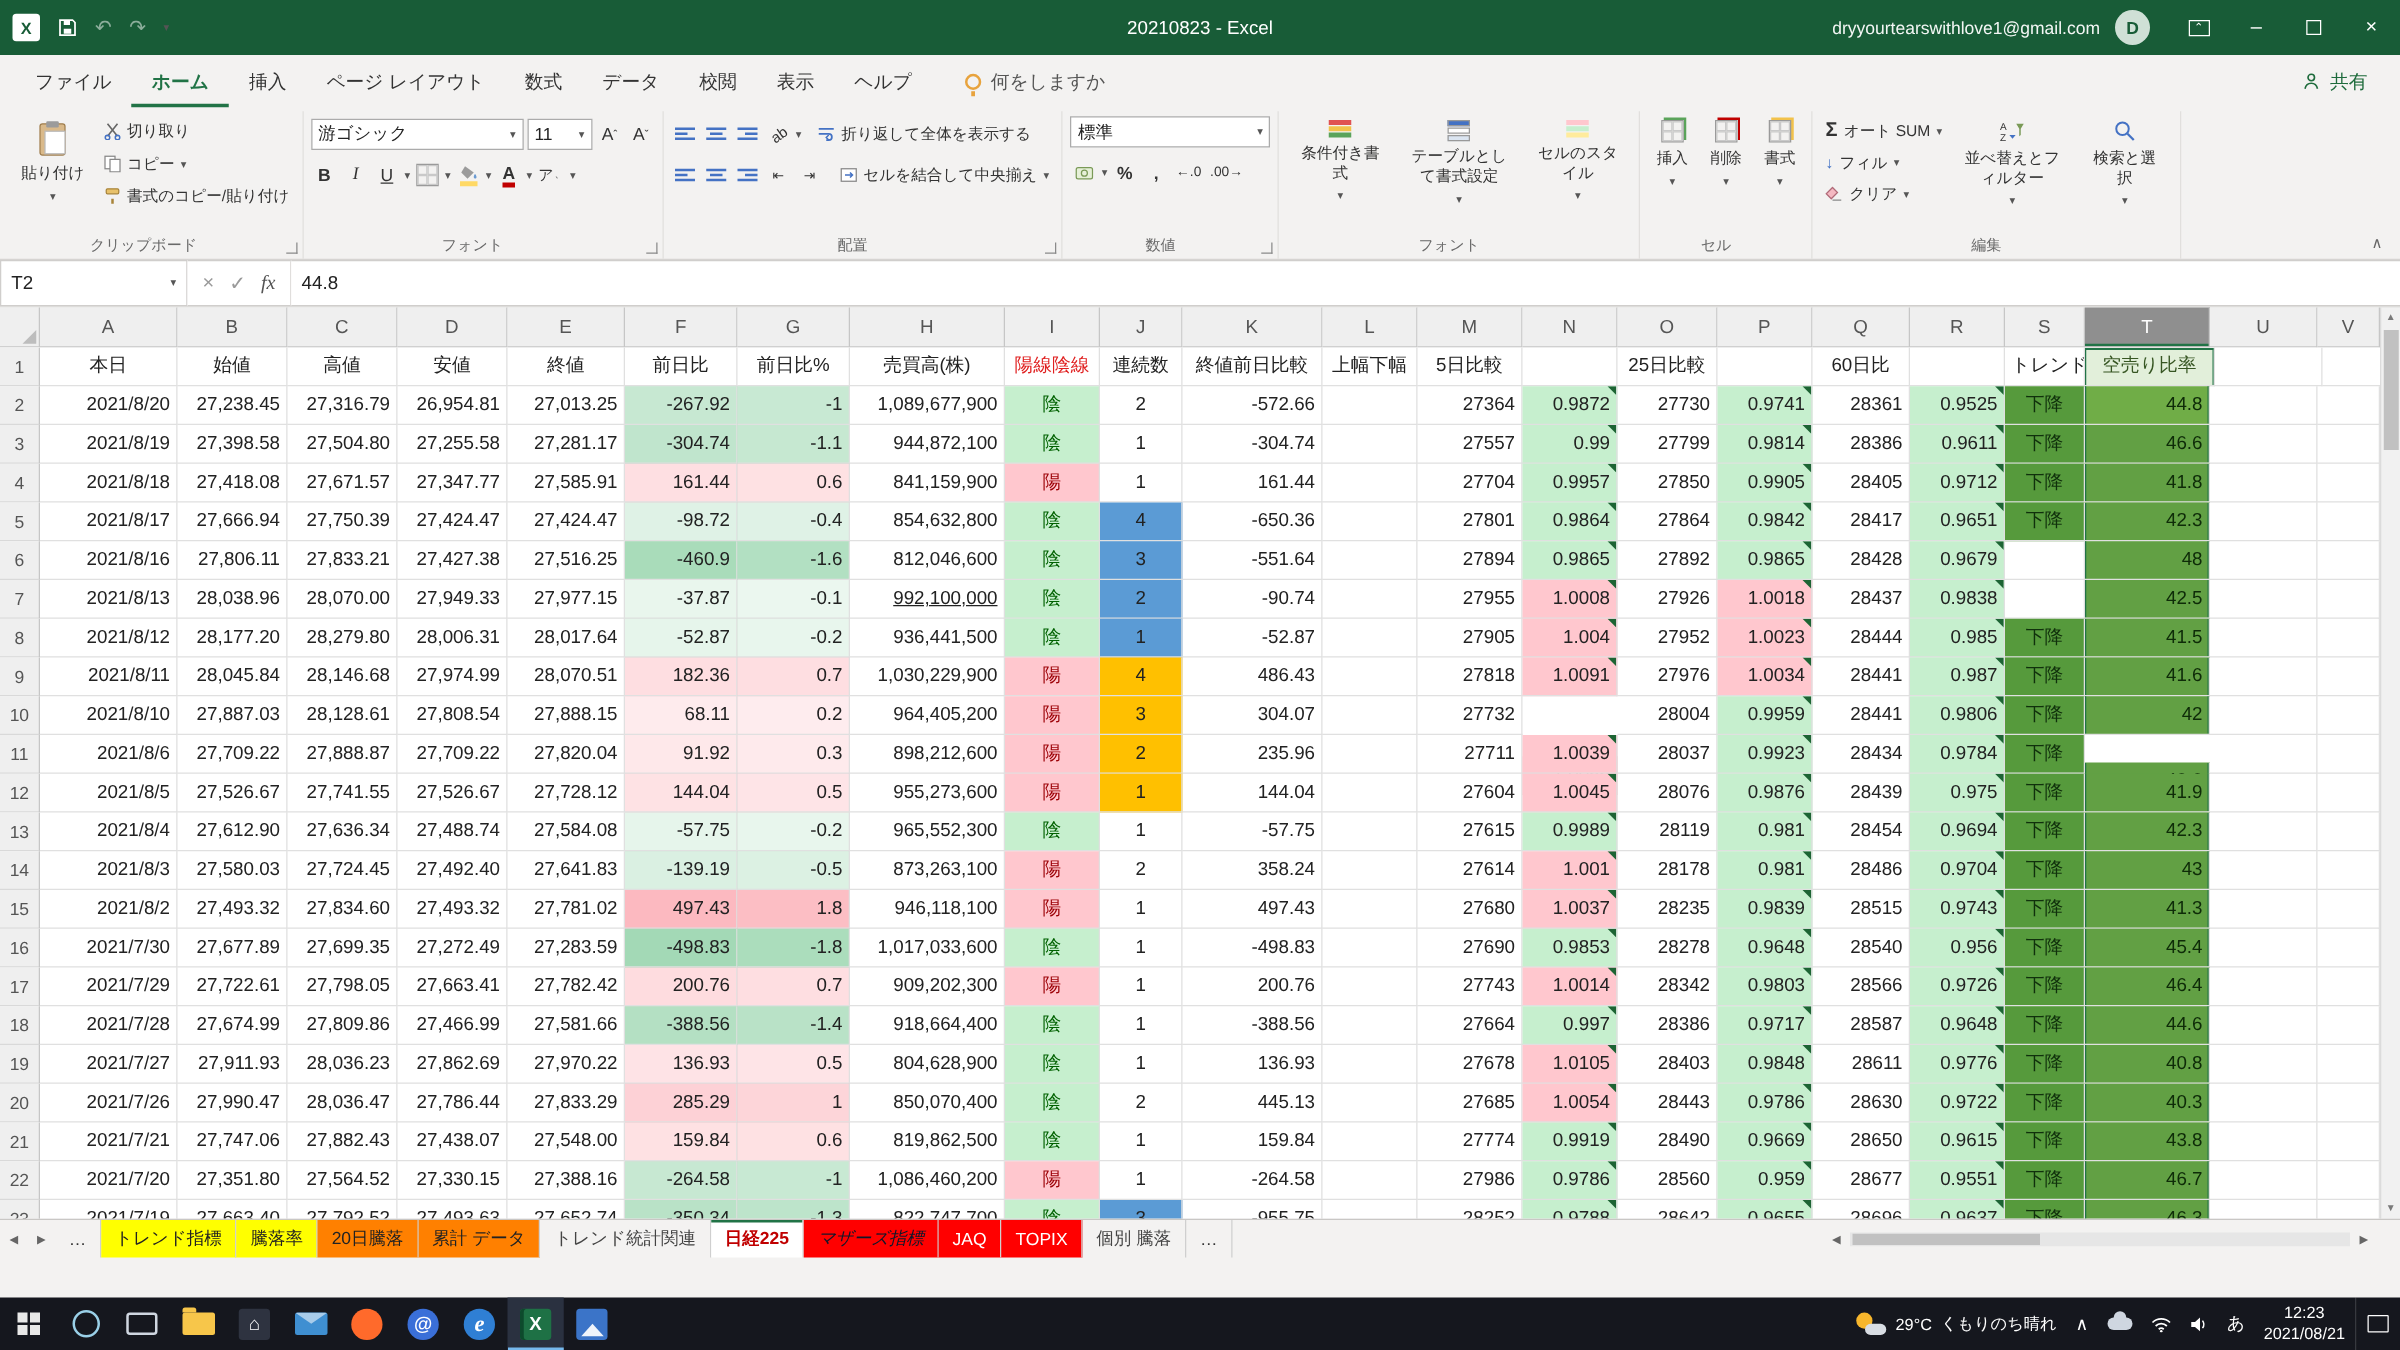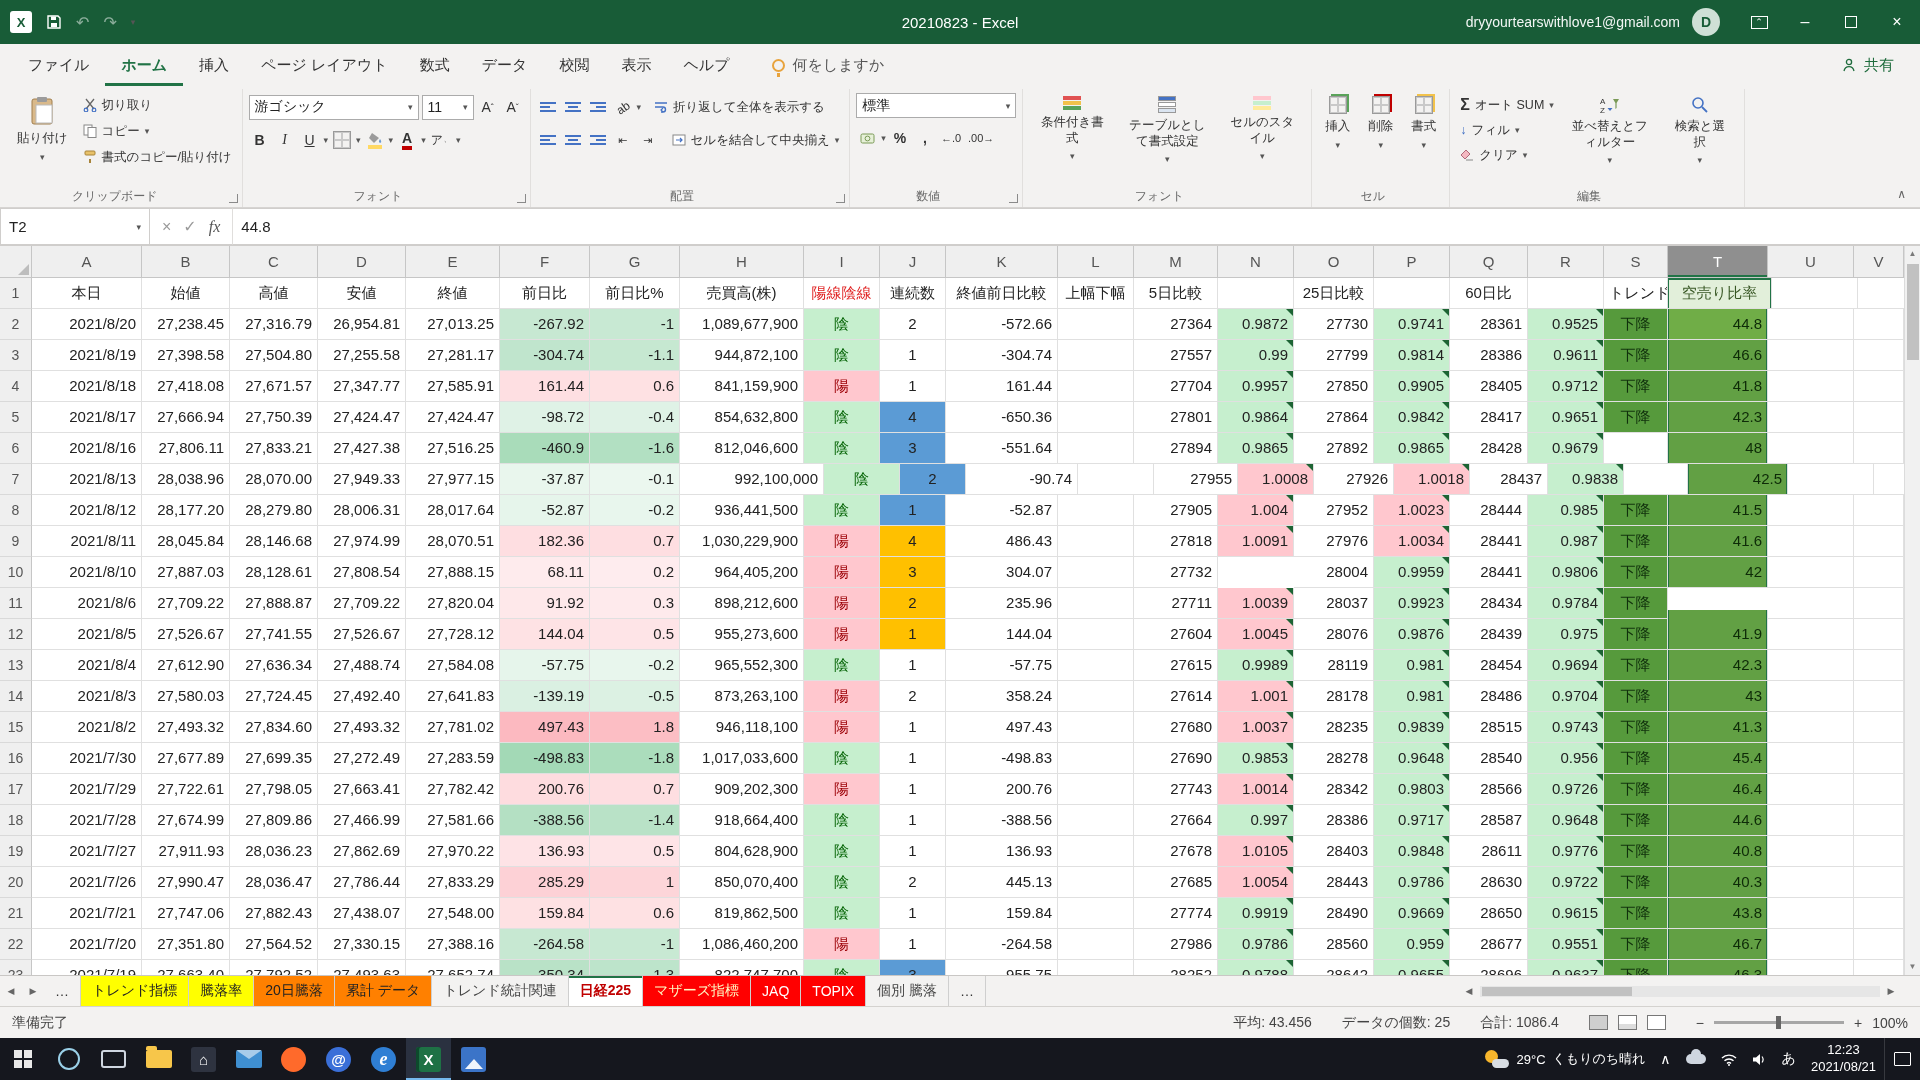--- a/index.html
+++ b/index.html
@@ -706,21 +706,21 @@
       </div>
       <div class="grow">
         <div class="rnum">7</div>
         <div class="gcell rt" style="width: 110px;">2021/8/13</div>
         <div class="gcell rt" style="width: 88px;">28,038.96</div>
         <div class="gcell rt" style="width: 88px;">28,070.00</div>
         <div class="gcell rt" style="width: 88px;">27,949.33</div>
         <div class="gcell rt" style="width: 94px;">27,977.15</div>
         <div class="gcell rt" style="width: 90px; background: rgba(118, 199, 146, 0.16);">-37.87</div>
         <div class="gcell rt" style="width: 90px; background: rgba(118, 199, 146, 0.15);">-0.1</div>
-        <div class="gcell rt" style="width: 144px;">992,100,000</div>
+        <div class="gcell rt" style="width: 124px; text-decoration: underline;">992,100,000</div>
         <div class="gcell ctr c-green txt-g" style="width: 76px;">陰</div>
         <div class="gcell ctr c-blue" style="width: 66px;">2</div>
         <div class="gcell rt" style="width: 112px;">-90.74</div>
         <div class="gcell" style="width: 76px;"></div>
         <div class="gcell rt" style="width: 84px;">27955</div>
         <div class="gcell rt c-pink mk" style="width: 76px;">1.0008</div>
         <div class="gcell rt" style="width: 80px;">27926</div>
         <div class="gcell rt c-pink mk" style="width: 76px;">1.0018</div>
         <div class="gcell rt" style="width: 78px;">28437</div>
         <div class="gcell rt c-green mk" style="width: 76px;">0.9838</div>
@@ -1141,56 +1141,35 @@
     <div class="tnav">◀</div>
     <div class="tnav">▶</div>
     <div class="stab">…</div>
     <div style="display:flex" id="sheet-tabs">
         <div class="stab" style="background: rgb(255, 255, 0); color: rgb(34, 34, 34);">トレンド指標</div>
         <div class="stab" style="background: rgb(255, 255, 0); color: rgb(34, 34, 34);">騰落率</div>
         <div class="stab" style="background: rgb(255, 128, 0); color: rgb(34, 34, 34);">20日騰落</div>
         <div class="stab" style="background: rgb(255, 128, 0); color: rgb(34, 34, 34);">累計 データ</div>
         <div class="stab" style="color: rgb(68, 68, 68);">トレンド統計関連</div>
         <div class="stab stab-active" style="background: rgb(255, 255, 255); color: rgb(192, 0, 0);">日経225</div>
-        <div class="stab" style="background: rgb(255, 0, 0); color: #fef9c3;">マザーズ指標</div>
+        <div class="stab" style="background: rgb(255, 0, 0); color: #0f172a; font-style: italic;">マザーズ指標</div>
         <div class="stab" style="background: rgb(255, 0, 0); color: rgb(255, 255, 255);">JAQ</div>
         <div class="stab" style="background: rgb(255, 0, 0); color: rgb(255, 255, 255);">TOPIX</div>
         <div class="stab" style="color: rgb(68, 68, 68);">個別 騰落</div>
       </div>
     <div class="stab">…</div>
     <div class="hscroll">
       <div class="harrow">◀</div>
       <div class="htrack">
           <div class="hthumb"></div>
         </div>
       <div class="harrow">▶</div>
     </div>
   </div>
 
-  <div class="statusbar">
-    <span>準備完了</span>
-    <div class="sb-right">
-      <span>平均: 43.456</span>
-      <span>データの個数: 25</span>
-      <span>合計: 1086.4</span>
-      <div class="views">
-        <span class="vico active"></span>
-        <span class="vico pl"></span>
-        <span class="vico"></span>
-      </div>
-      <div class="zoom">
-        <span>−</span>
-        <div class="ztrack">
-            <div class="zthumb"></div>
-          </div>
-        <span>+</span>
-        <span>100%</span>
-      </div>
-    </div>
-  </div>
 
   <div class="taskbar">
     <div class="start">
       <span class="winlogo">
           <span></span>
           <span></span>
           <span></span>
           <span></span>
         </span>
     </div>

